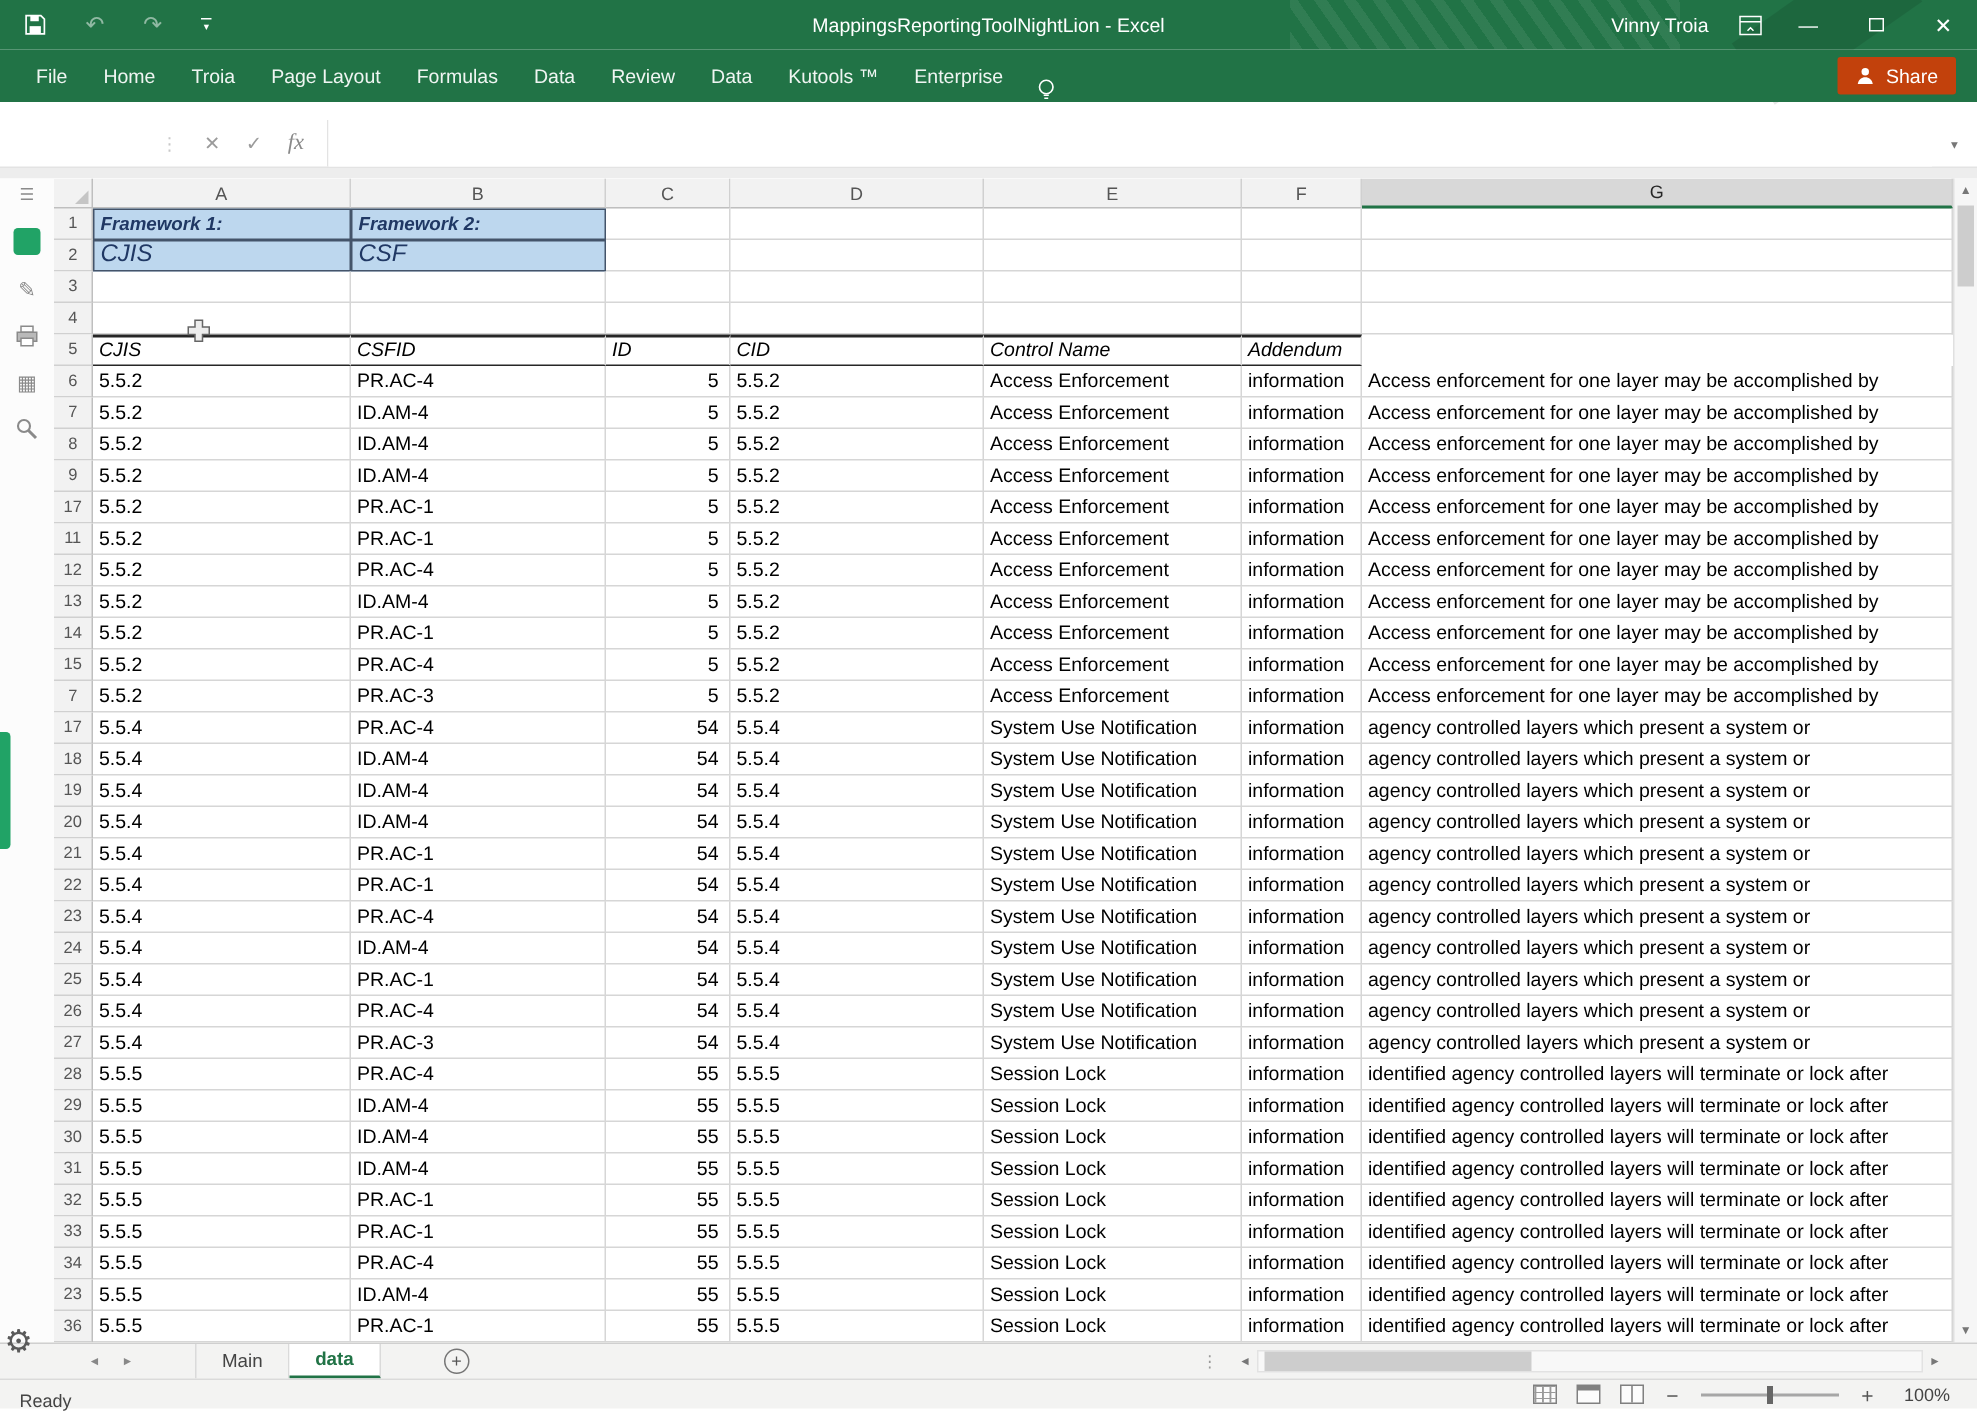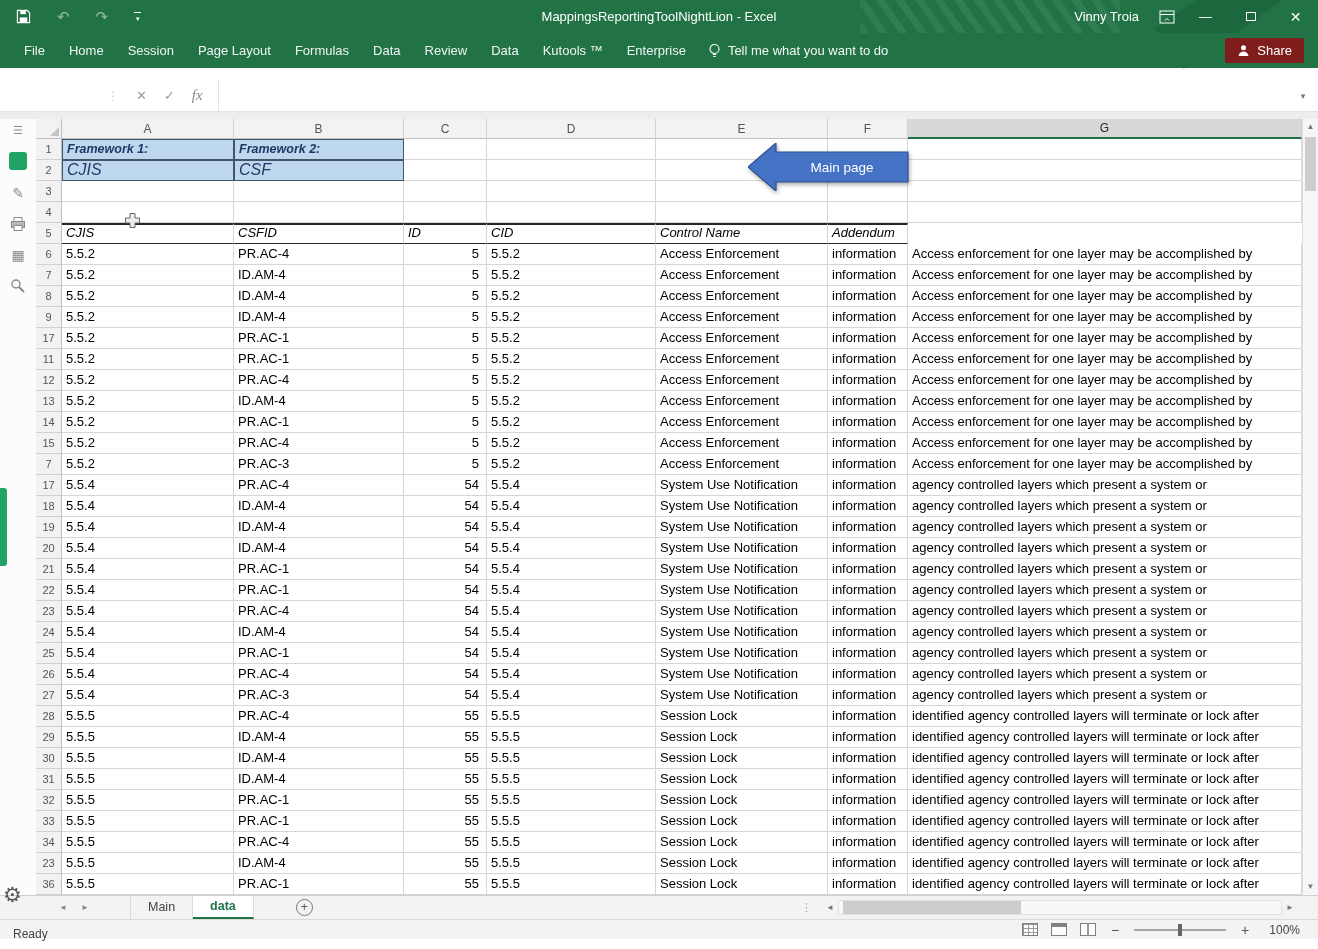--- a/index.html
+++ b/index.html
@@ -28,21 +28,21 @@
   .winbtn .maxbox { width:10px; height:9px; border:1px solid #fff; display:block; }
   .winbtn.close { font-size:14px; }
 
   
   .ribbonrow { position:absolute; left:0; right:0; top:33px; height:35px; background:#217346; }
   .rtabs { display:flex; align-items:flex-end; height:100%; padding-left:12px; }
   .rtab { color:rgba(255,255,255,.93); font-size:13px; padding:0 12px; line-height:34px; white-space:nowrap; }
   .tellme { display:flex; align-items:center; gap:7px; color:rgba(255,255,255,.95);
     font-size:13px; padding:0 10px; line-height:34px; }
   .share { position:absolute; right:14px; top:5px; height:25px; padding:0 12px; display:flex; align-items:center;
-    gap:7px; background:#7f1d1d; border-radius:2px; color:#fff; font-size:13px; }
+    gap:7px; background:#c2410c; border-radius:2px; color:#fff; font-size:13px; }
 
   
   .fbar { position:absolute; left:0; right:0; top:80px; height:32px; background:#fff;
     border-bottom:1px solid #E3E3E3; display:flex; align-items:stretch; }
   .namebox { width:92px; display:flex; align-items:center; padding-left:10px; font-size:13px; color:#222;
     position:relative; border-right:1px solid #E3E3E3;margin-top:48px; }
   .nb-arrow { position:absolute; right:6px; font-size:8px; color:#777; }
   .fbtns { display:flex; align-items:center; gap:17px; padding:0 15px; border-right:1px solid #E3E3E3; }
   .dots { color:#C9C9C9; font-size:12px; }
   .fb-x, .fb-ok { color:#9b9b9b; font-size:13px; }
@@ -175,35 +175,34 @@
           <span>✕</span>
         </span>
     </div>
   </div>
 
   <div class="ribbonrow">
     <div class="rtabs" id="ribbon-tabs-list">
 
     <div class="rtab">File</div>
         <div class="rtab">Home</div>
-        <div class="rtab">Session</div>
+        <div class="rtab">Troia</div>
         <div class="rtab">Page Layout</div>
         <div class="rtab">Formulas</div>
         <div class="rtab">Data</div>
         <div class="rtab">Review</div>
         <div class="rtab">Data</div>
         <div class="rtab">Kutools ™</div>
         <div class="rtab">Enterprise</div>
         <div class="tellme">
           <svg width="13" height="16" viewBox="0 0 13 16">
             <circle cx="6.5" cy="6" r="4.5" fill="none" stroke="#fff" stroke-width="1.1"></circle>
             <line x1="4.8" y1="11.5" x2="8.2" y2="11.5" stroke="#fff"></line>
             <line x1="5.2" y1="13.5" x2="7.8" y2="13.5" stroke="#fff"></line>
           </svg>
-          <span>Tell me what you want to do</span>
         </div>
       </div>
     <div class="share">
       <svg width="13" height="13" viewBox="0 0 13 13">
         <circle cx="6.5" cy="3.8" r="2.5" fill="#fff"></circle>
         <path d="M1.5 12c.5-3 2.5-4.5 5-4.5s4.5 1.5 5 4.5z" fill="#fff"></path>
       </svg>
       <span>Share</span>
     </div>
   </div>
@@ -617,26 +616,20 @@
         <div class="cell" style="width: 394px;">identified agency controlled layers will terminate or lock after</div>
       </div>
     </div>
 
   <div class="vscroll">
     <div class="vs-up">▲</div>
     <div class="vs-thumb"></div>
     <div class="vs-down">▼</div>
   </div>
 
-  <div class="shape-arrow">
-    <svg width="162" height="48" viewBox="0 0 162 48">
-      <polygon points="0,24 28,0 28,9 160,9 160,39 28,39 28,48" fill="#4472C4" stroke="#2F528F" stroke-width="1.2"></polygon>
-      <text x="94" y="28.5" text-anchor="middle" fill="#ffffff" font-size="13.5">Main page</text>
-    </svg>
-  </div>
 
   <div class="cursor">
     <svg width="19" height="19" viewBox="0 0 19 19">
       <path d="M7 2.5h5v4.5h4.5v5H12v4.5H7V12H2.5V7H7z" fill="#EDEDED" stroke="#666" stroke-width="1"></path>
     </svg>
   </div>
 
   <div class="tabbar">
     <span class="snav">◄</span>
     <span class="snav">►</span>

